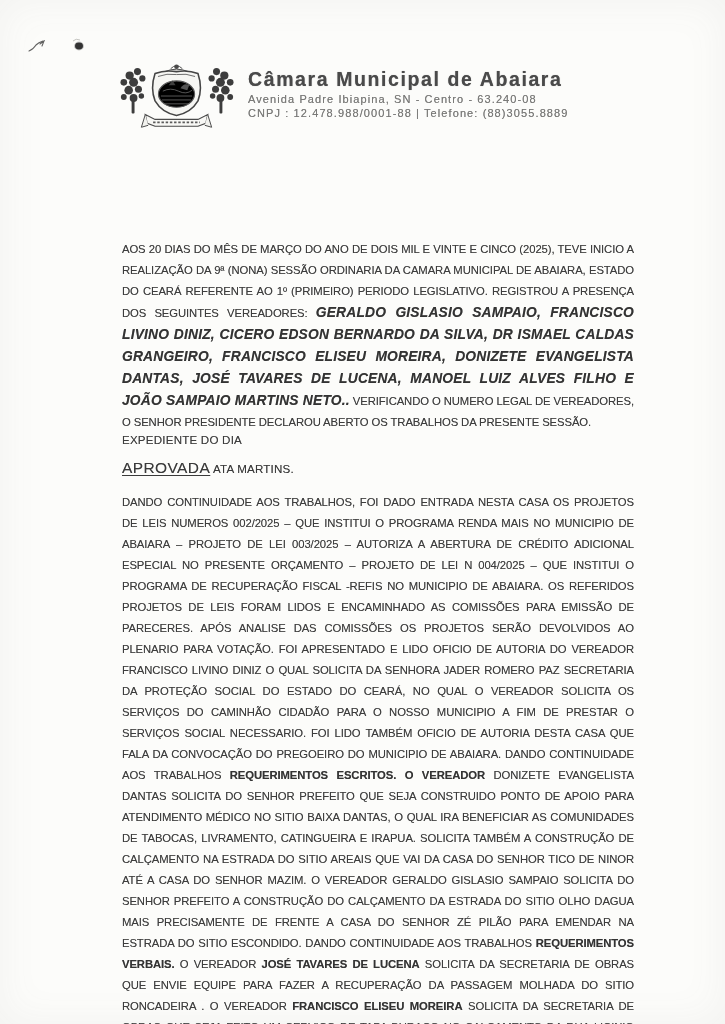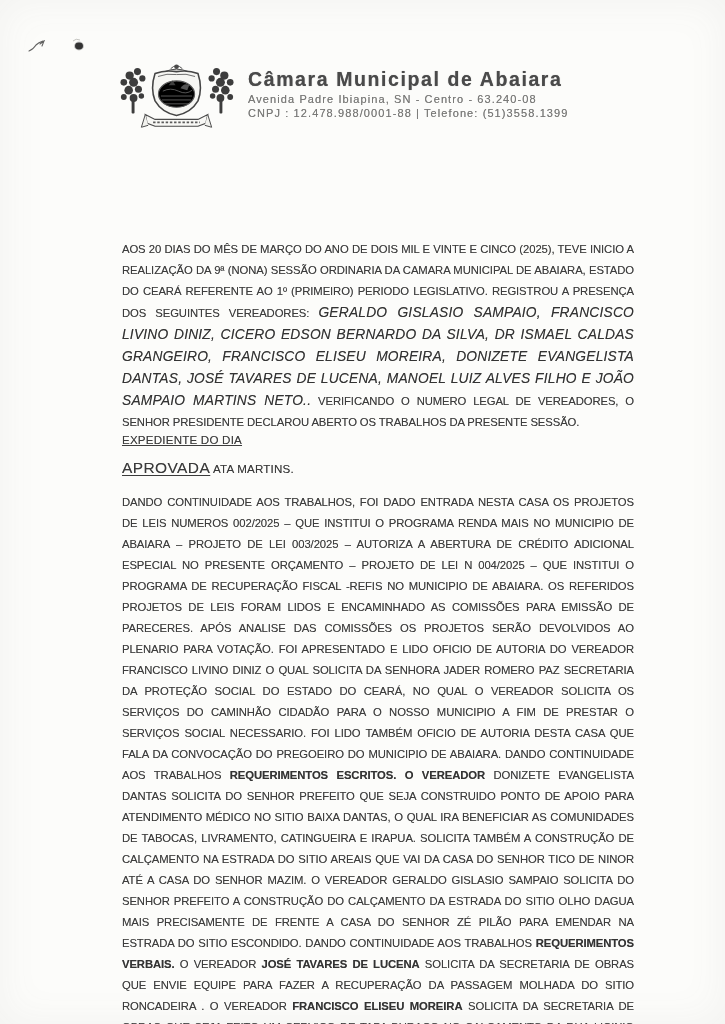--- a/index.html
+++ b/index.html
@@ -41,31 +41,30 @@
     font-size:11.3px;color:#3d3d3d;line-height:21px;
     letter-spacing:-0.1px;text-align:justify;
     text-shadow:0 0 .5px rgba(70,70,70,.55);
   }
   .para-opening{top:239px;}
   .para-body{top:492px;text-align-last:justify;}
   .expediente{
     position:absolute;left:122px;top:433px;
     font-size:11.6px;color:#3d3d3d;letter-spacing:.2px;
     text-shadow:0 0 .5px rgba(70,70,70,.55);
-    text-decoration:underline;
   }
   .aprovada-line{
     position:absolute;left:122px;top:459px;
     font-size:11.6px;color:#3a3a3a;letter-spacing:.2px;
     text-shadow:0 0 .5px rgba(70,70,70,.55);
   }
   
   .seg-normal{}
   .seg-bold{font-weight:700;color:#333;}
-  .seg-bolditalic{font-weight:400;font-style:italic;font-size:13.8px;letter-spacing:.2px;color:#333;}
+  .seg-bolditalic{font-weight:700;font-style:italic;font-size:13.8px;letter-spacing:.2px;color:#333;}
   .seg-underline-large{font-size:15.5px;font-weight:400;text-decoration:underline;text-underline-offset:2px;letter-spacing:.4px;margin-top:24px;}
 </style>
 </head>
 <body>
 
 <div class="page">
 
   <div class="pen-mark">
     <svg width="18" height="14" viewBox="0 0 18 14">
       <path d="M1,11 C4,10 6,8 8,5 C10,3 12,2 15,1 M12,4 L16,1 L14,6" fill="none" stroke="#3a3a3a" stroke-width="1.1" stroke-linecap="round" opacity="0.8"></path>
@@ -133,21 +132,21 @@
       <g>
         <path d="M30,57 L40,62 L84,62 L94,57 L92,66 L84,69 L40,69 L32,66 Z" fill="#f8f8f5" stroke="#4a4a4a" stroke-width="1.2"></path>
         <path d="M30,57 L26,70 L33,68" fill="#f2f2ee" stroke="#4a4a4a" stroke-width="1"></path>
         <path d="M94,57 L98,70 L91,68" fill="#f2f2ee" stroke="#4a4a4a" stroke-width="1"></path>
         <path d="M38,65 H86" stroke="#5b5b5b" stroke-width="1.6" stroke-dasharray="2.5 1.8"></path>
       </g>
     </svg>
     <div class="head-text">
       <div class="org-name">Câmara Municipal de Abaiara</div>
       <div class="org-line">Avenida Padre Ibiapina, SN - Centro - 63.240-08</div>
-      <div class="org-line">CNPJ : 12.478.988/0001-88  | Telefone: (51)3558.1399</div>
+      <div class="org-line">CNPJ : 12.478.988/0001-88  | Telefone: (88)3055.8889</div>
     </div>
   </div>
 
 
   <div class="para para-opening"><span class="seg-normal">AOS 20 DIAS DO MÊS DE MARÇO DO ANO DE DOIS MIL E VINTE E CINCO (2025), TEVE INICIO A REALIZAÇÃO DA 9ª  (NONA) SESSÃO ORDINARIA DA CAMARA MUNICIPAL DE ABAIARA, ESTADO DO CEARÁ REFERENTE AO 1º  (PRIMEIRO) PERIODO LEGISLATIVO. REGISTROU A PRESENÇA DOS SEGUINTES VEREADORES: </span><span class="seg-bolditalic">GERALDO GISLASIO SAMPAIO, FRANCISCO LIVINO DINIZ, CICERO EDSON BERNARDO DA SILVA, DR ISMAEL  CALDAS GRANGEIRO, FRANCISCO  ELISEU MOREIRA, DONIZETE EVANGELISTA DANTAS, JOSÉ TAVARES DE LUCENA, MANOEL LUIZ ALVES FILHO E JOÃO SAMPAIO MARTINS NETO..</span><span class="seg-normal"> VERIFICANDO O NUMERO LEGAL DE VEREADORES, O SENHOR PRESIDENTE DECLAROU ABERTO OS TRABALHOS DA PRESENTE SESSÃO.</span></div>
 
   <div class="expediente">EXPEDIENTE DO DIA</div>
 
   <div class="aprovada-line"><span class="seg-underline-large">APROVADA</span><span class="seg-normal"> ATA MARTINS.</span></div>
 

